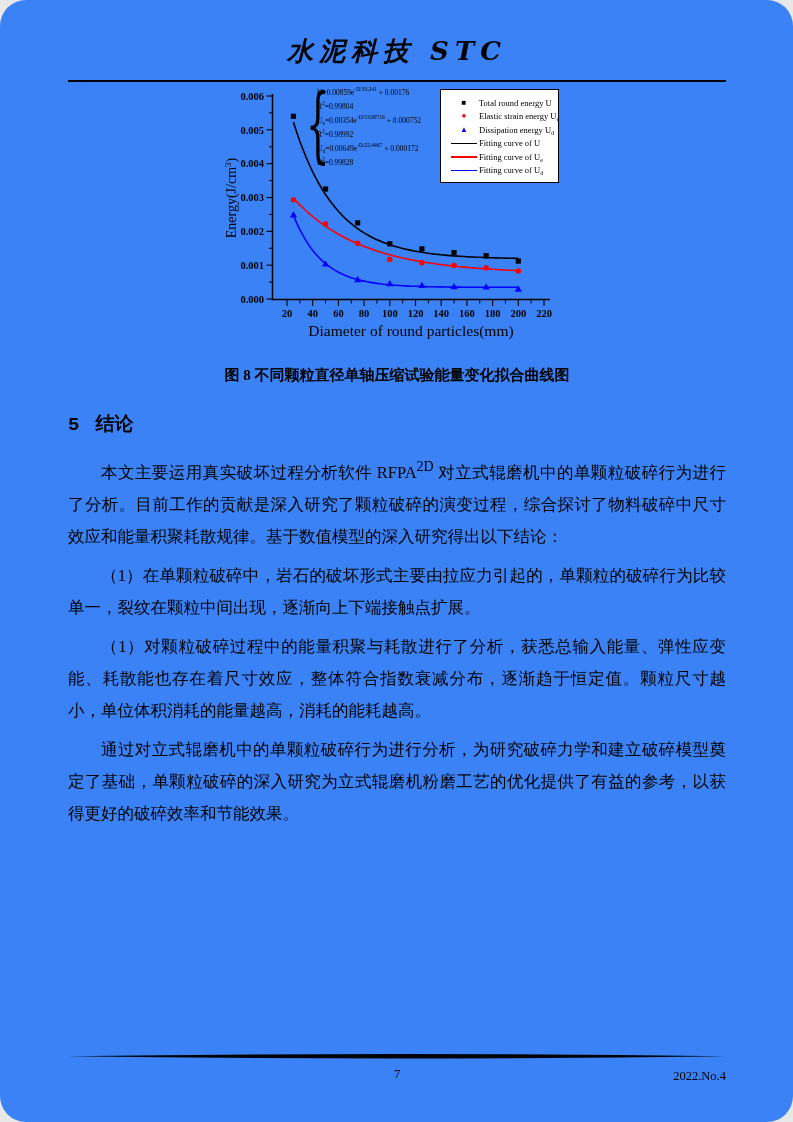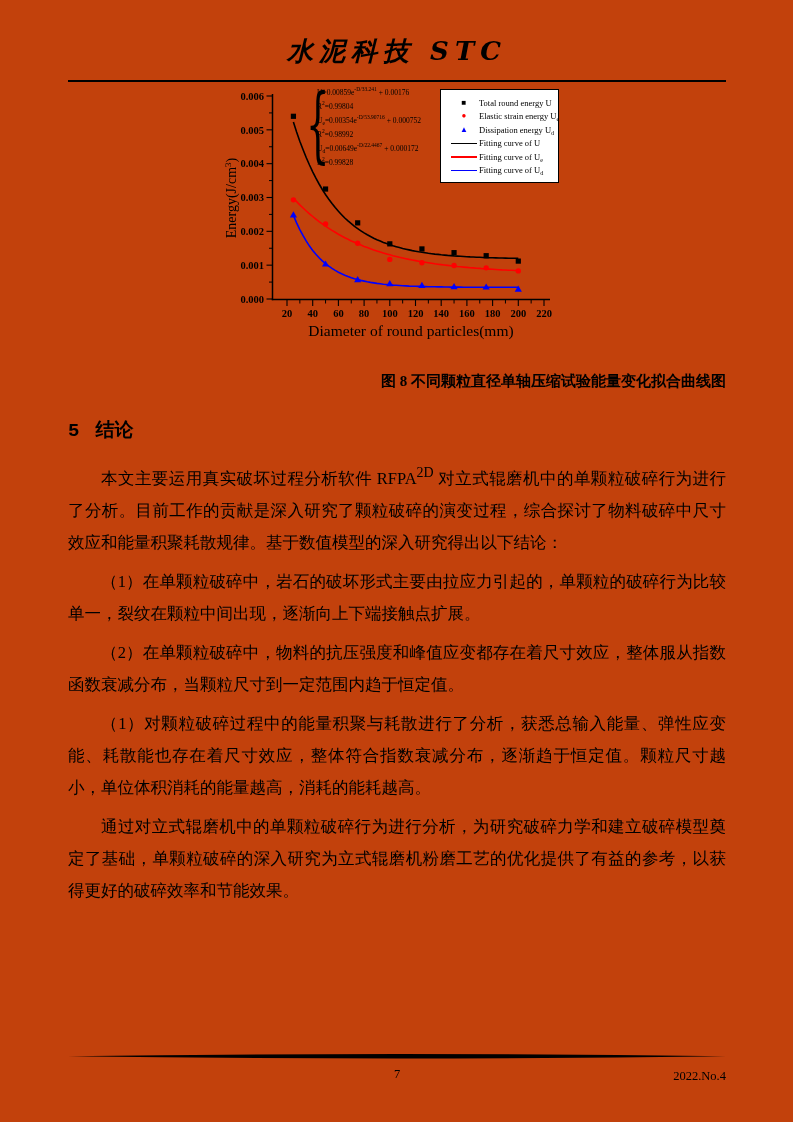--- a/index.html
+++ b/index.html
@@ -1,20 +1,20 @@
 <!DOCTYPE html>
 <html><head>
 <meta charset="utf-8">
 <style>
   * { margin:0; padding:0; box-sizing:border-box; }
   html,body { background:#e8e8e8; }
   .page {
     position:relative; width:793px; height:1122px; margin:0 auto;
-    background:#c2410c; font-family:"Liberation Serif","DejaVu Serif",serif;
-    color:#000; overflow:hidden;
+    background:#3b82f6; font-family:"Liberation Serif","DejaVu Serif",serif;
+    color:#000; overflow:hidden;border-radius:26px;
   }
   .content { padding:0 67px 0 68px; }
 
   
   .journal-title {
     margin-top:34px; text-align:center; font-size:26px; font-weight:bold;
     font-style:italic; letter-spacing:6px; font-family:"DejaVu Serif","Liberation Serif",serif;
   }
   .header-rule { margin-top:11px; border-top:2px solid #000; }
 
@@ -41,21 +41,21 @@
 
   .chart-legend {
     position:absolute; left:218px; top:5px; width:119px; height:94px;
     border:1px solid #000; background:#fff; padding:6px 0 0 8px;
   }
   .lrow { display:flex; align-items:center; height:13.5px; font-size:8.5px; white-space:nowrap; }
   .lmark { width:30px; text-align:center; font-size:8px; line-height:8px; flex:0 0 30px; }
   .lline { display:inline-block; width:26px; height:1.6px; vertical-align:middle; }
   .ltext .sub { font-size:6px; vertical-align:-1.5px; }
 
-  .fig-caption { text-align:right; font-weight:bold; font-size:15px; margin-top:26px; }
+  .fig-caption { text-align:center; font-weight:bold; font-size:15px; margin-top:20px; }
 
   
   .section-heading { margin:26px 0 14px 0; font-size:19px; font-weight:bold; font-family:Liberation Mono, monospace; }
   .section-heading .num { margin-right:16px; }
   .para {
     font-size:16.5px; line-height:32px; text-align:justify;
     text-indent:2em; margin:7px 0;
   }
   .para sup { font-size:14px; }
 
@@ -197,21 +197,20 @@
     </div>
 
     <div class="fig-caption">图 8 不同颗粒直径单轴压缩试验能量变化拟合曲线图</div>
 
     <div class="section-heading">
       <span class="num">5</span><span>结论</span>
     </div>
 
     <p class="para"><span>本文主要运用真实破坏过程分析软件 RFPA</span><sup>2D</sup><span> 对立式辊磨机中的单颗粒破碎行为进行了分析。目前工作的贡献是深入研究了颗粒破碎的演变过程，综合探讨了物料破碎中尺寸效应和能量积聚耗散规律。基于数值模型的深入研究得出以下结论：</span></p>
     <p class="para">（1）在单颗粒破碎中，岩石的破坏形式主要由拉应力引起的，单颗粒的破碎行为比较单一，裂纹在颗粒中间出现，逐渐向上下端接触点扩展。</p>
-    <p class="para">（2）在单颗粒破碎中，物料的抗压强度和峰值应变都存在着尺寸效应，整体服从指数函数衰减分布，当颗粒尺寸到一定范围内趋于恒定值。</p>
     <p class="para">（1）对颗粒破碎过程中的能量积聚与耗散进行了分析，获悉总输入能量、弹性应变能、耗散能也存在着尺寸效应，整体符合指数衰减分布，逐渐趋于恒定值。颗粒尺寸越小，单位体积消耗的能量越高，消耗的能耗越高。</p>
     <p class="para">通过对立式辊磨机中的单颗粒破碎行为进行分析，为研究破碎力学和建立破碎模型奠定了基础，单颗粒破碎的深入研究为立式辊磨机粉磨工艺的优化提供了有益的参考，以获得更好的破碎效率和节能效果。</p>
   </div>
 
   <div class="footer">
     <svg width="658" height="8" viewBox="0 0 658 8">
       <path d="M0,3.2 Q329,-1.2 658,3.2 Q329,7.6 0,3.2 Z" fill="#000"></path>
     </svg>
     <div class="footer-row">
       <span class="page-num">7</span>

